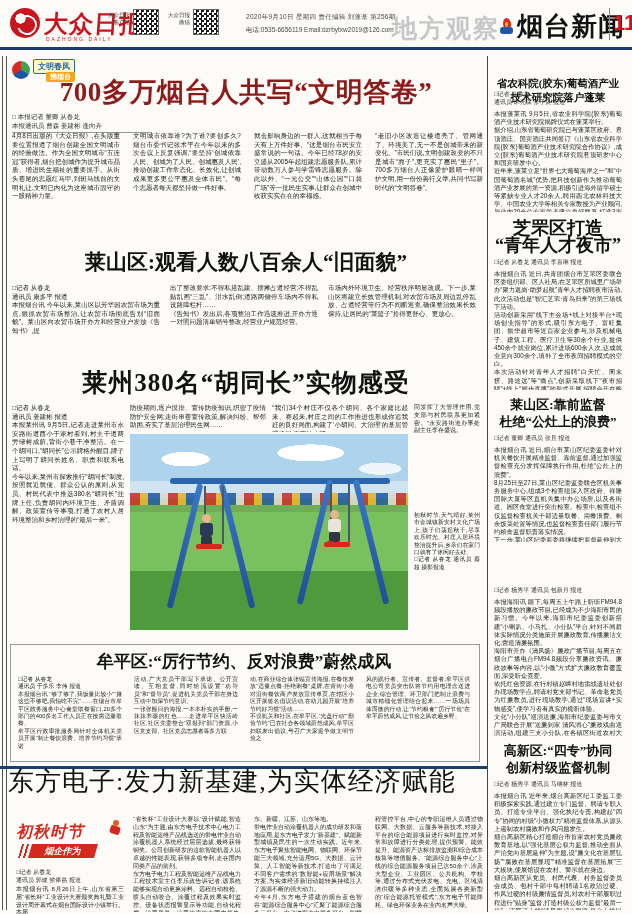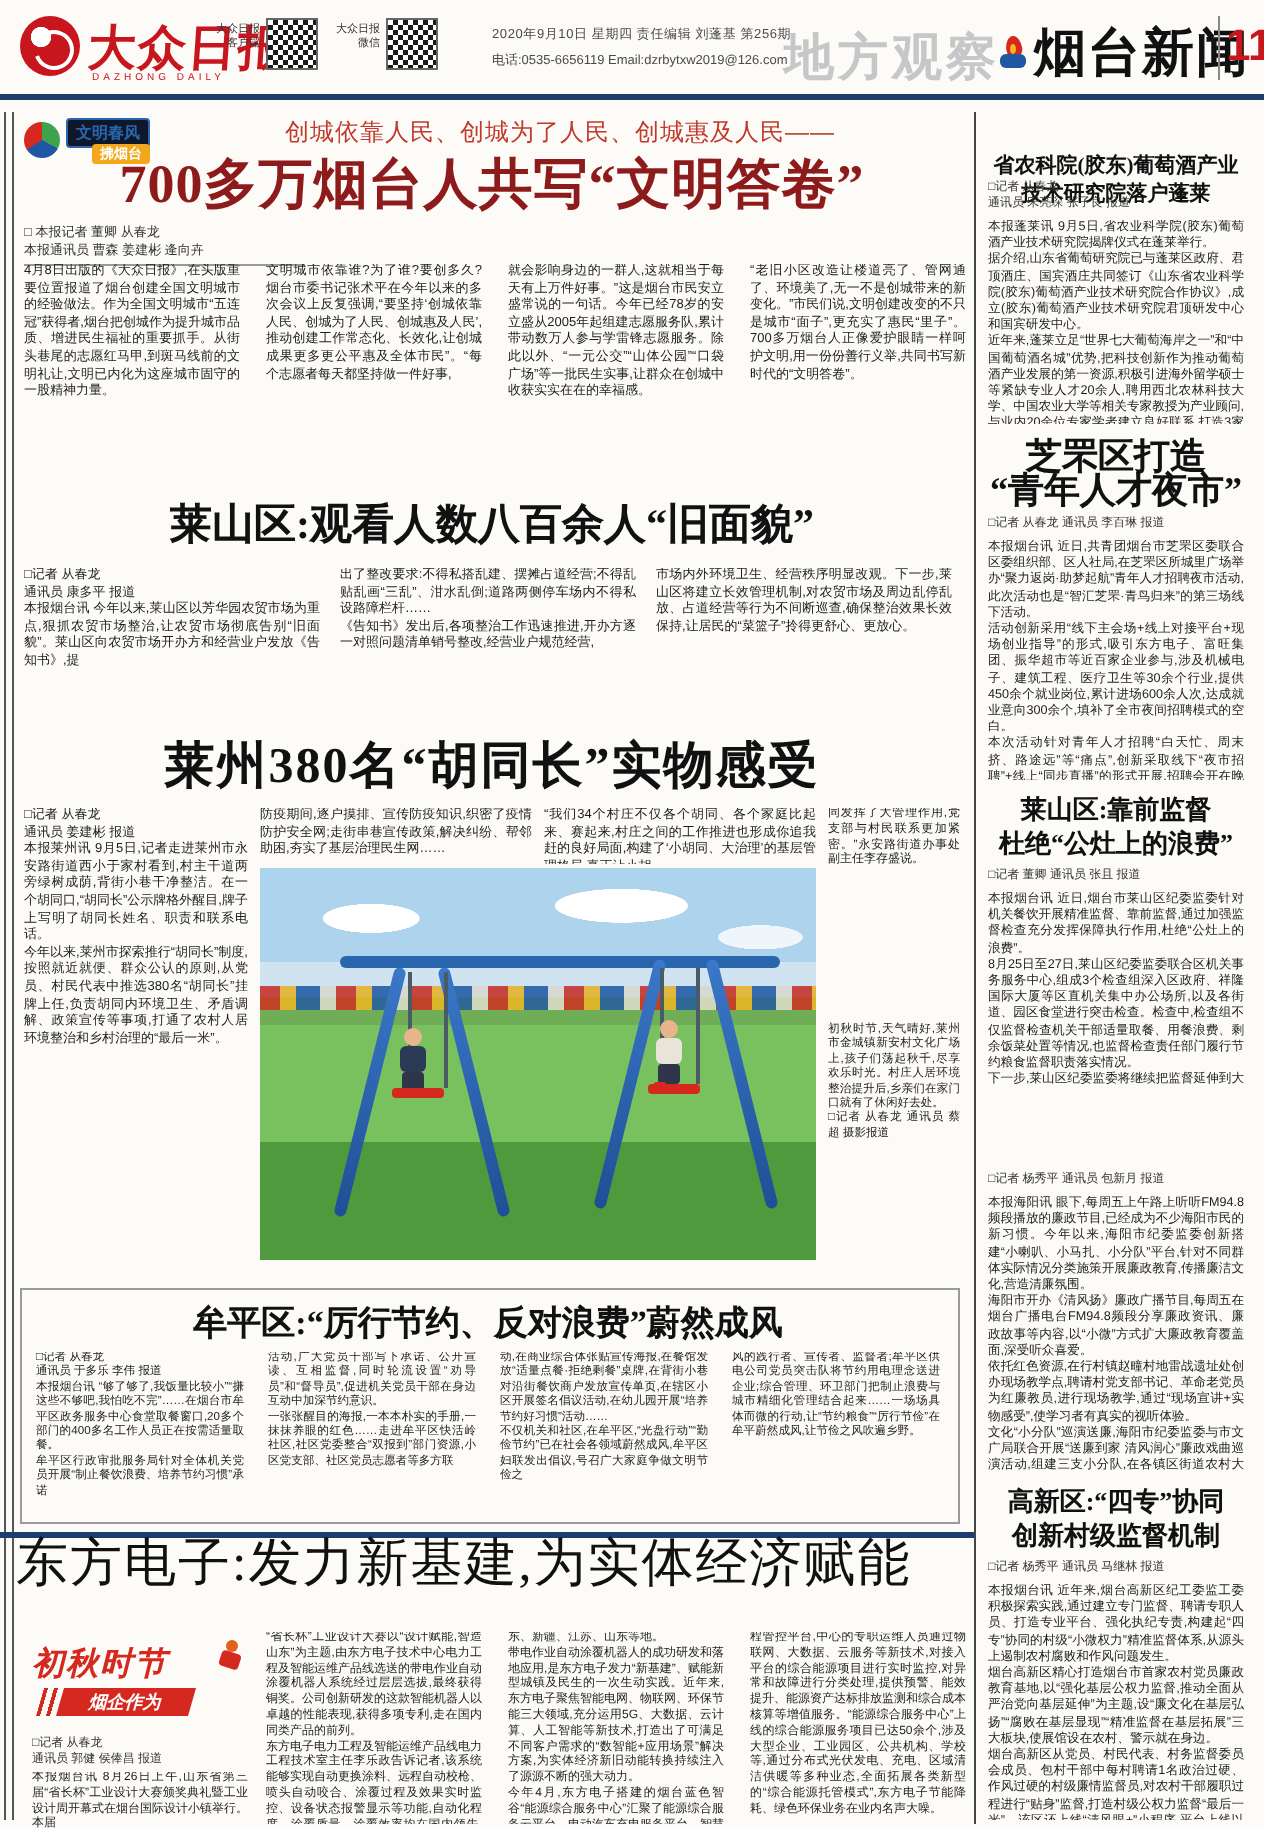--- a/index.html
+++ b/index.html
@@ -39,21 +39,21 @@
   .edge1{left:2px;top:56px;width:1px;height:854px;background:#555;}
   .edge2{left:6px;top:56px;width:1px;height:854px;background:#555;}
   .divider{left:487px;top:56px;width:1px;height:856px;background:#444;}
   .rule-bottom{left:0;top:766px;width:487px;height:3px;background:#1d3d6e;}
 
   
   .badge{left:12px;top:58px;width:86px;height:26px;}
   .badge-icon{position:absolute;left:0;top:3px;width:18px;height:18px;border-radius:50%;
     background:conic-gradient(#3fa34d 0 33%,#1f57a5 0 66%,#d5281e 0 100%);}
   .badge-l1{position:absolute;left:21px;top:1px;padding:1px 4px;border:1px solid #2a66ad;
-    color:#2a66ad;font-size:8px;font-weight:700;background:#0f172a;border-radius:2px;}
+    color:#2a66ad;font-size:8px;font-weight:700;background:#fef9c3;border-radius:2px;}
   .badge-l2{position:absolute;left:34px;top:14px;padding:0 4px;background:#f3a71b;color:#fff;
     font-size:7px;font-weight:700;border-radius:2px;}
   .kicker{left:90px;top:58px;width:380px;text-align:center;font-size:12px;color:#c0392b;letter-spacing:.5px;}
   .h1-main{left:8px;top:74px;width:476px;text-align:center;font-size:27px;font-weight:900;
     color:#8e1b1b;letter-spacing:.5px;}
   .byline1{left:12px;top:112px;width:140px;font-size:6.5px;line-height:9px;color:#333;
     border-bottom:1px solid #999;padding-bottom:2px;}
   .a1col{top:132px;width:108px;height:100px;font-size:6.5px;line-height:8.6px;}
 
   
@@ -161,21 +161,20 @@
   <div class="abs edge1"></div>
   <div class="abs edge2"></div>
   <div class="abs divider"></div>
   <div class="abs rule-bottom"></div>
 
   <div class="abs badge">
     <div class="badge-icon"></div>
     <div class="badge-l1">文明春风</div>
     <div class="badge-l2">拂烟台</div>
   </div>
-  <div class="abs kicker">创城依靠人民、创城为了人民、创城惠及人民——</div>
   <div class="abs h1-main serif">700多万烟台人共写“文明答卷”</div>
   <div class="abs byline1 pre">□ 本报记者 董卿 从春龙
 本报通讯员 曹森 姜建彬 逄向卉</div>
   <div class="abs a1col just pre col" style="left:12px;">4月8日出版的《大众日报》,在头版重要位置报道了烟台创建全国文明城市的经验做法。作为全国文明城市“五连冠”获得者,烟台把创城作为提升城市品质、增进民生福祉的重要抓手。从街头巷尾的志愿红马甲,到斑马线前的文明礼让,文明已内化为这座城市固守的一股精神力量。</div>
   <div class="abs a1col just pre col" style="left:133px;">文明城市依靠谁?为了谁?要创多久?烟台市委书记张术平在今年以来的多次会议上反复强调,“要坚持‘创城依靠人民、创城为了人民、创城惠及人民’,推动创建工作常态化、长效化,让创城成果更多更公平惠及全体市民”。“每个志愿者每天都坚持做一件好事,</div>
   <div class="abs a1col just pre col" style="left:254px;">就会影响身边的一群人,这就相当于每天有上万件好事。”这是烟台市民安立盛常说的一句话。今年已经78岁的安立盛从2005年起组建志愿服务队,累计带动数万人参与学雷锋志愿服务。除此以外、“一元公交”“山体公园”“口袋广场”等一批民生实事,让群众在创城中收获实实在在的幸福感。</div>
   <div class="abs a1col just pre col" style="left:375px;">“老旧小区改造让楼道亮了、管网通了、环境美了,无一不是创城带来的新变化。”市民们说,文明创建改变的不只是城市“面子”,更充实了惠民“里子”。700多万烟台人正像爱护眼睛一样呵护文明,用一份份善行义举,共同书写新时代的“文明答卷”。</div>
 
   <div class="abs h2-laishan serif">莱山区:观看人数八百余人“旧面貌”</div>
   <div class="abs a2col just pre col" style="left:12px;">□记者 从春龙

